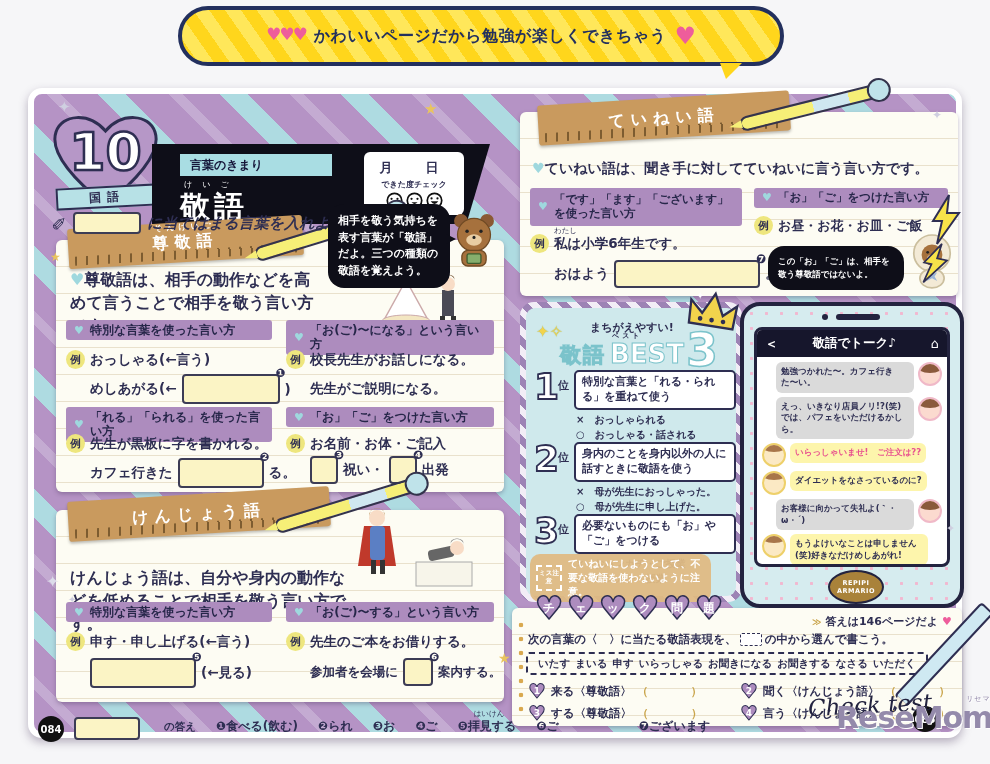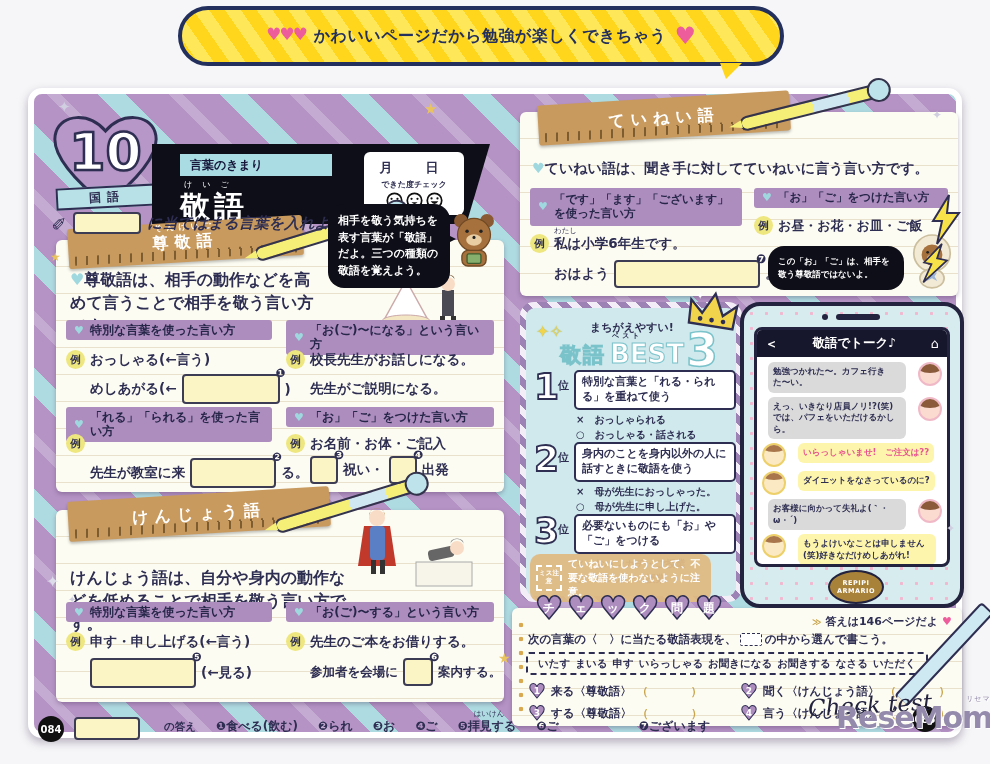--- a/index.html
+++ b/index.html
@@ -118,21 +118,21 @@
     background-image:radial-gradient(#f2b8d0 1.4px,rgba(0,0,0,0) 1.5px); background-size:15px 15px;}
   .phone > * { position:absolute; }
   .speaker-dot { left:78px; top:8px; width:6px; height:6px; background:#23233f; border-radius:50%; }
   .speaker-bar { left:92px; top:8px; width:44px; height:6px; background:#23233f; border-radius:3px; }
   .screen { left:10px; top:21px; width:196px; height:240px; background:#fff; border:3px solid #23233f; border-radius:8px; overflow:hidden;}
   .chat-header { height:27px; background:#16162c; color:#fff; display:flex; align-items:center; padding:0 8px; }
   .chat-back { font-size:13px; font-weight:700; }
   .chat-title { flex:1; text-align:center; font-size:12.5px; font-weight:700; }
   .chat-home { font-size:13px; }
   .msgs { padding:5px 5px 0 5px; display:flex; flex-direction:column; gap:4px; }
-  .msg-row { display:flex; align-items:flex-start; gap:12px; }
+  .msg-row { display:flex; align-items:flex-start; gap:4px; }
   .msg-row.right { justify-content:flex-end; }
   .chat-bubble { border-radius:6px; font-size:8.5px; font-weight:700; padding:4px 5px; line-height:1.35; max-width:138px;}
   .chat-bubble.gray { background:#dadada; }
   .chat-bubble.yellow { background:#fdf5ac; }
   .chat-bubble.accent { color:#e8538f; }
   .avatar { flex:none; width:24px; height:24px; border-radius:50%; position:relative; overflow:hidden; border:2px solid #f0b9c8; background:#fbdacf;}
   .avatar::before { content:""; position:absolute; top:-6px; left:-4px; right:-4px; height:15px; border-radius:50%; background:#8a5a3b;}
   .avatar.boy { border-color:#eed06a; background:#fbe9c4; }
   .avatar.boy::before { background:#a8764a; height:13px; }
   .repipi { left:84px; top:264px; width:56px; height:34px; border-radius:50%; background:#a9823a; border:2px solid #23233f;
@@ -308,23 +308,24 @@
       <div class="chip" style="left:10px;top:167px;width:206px;">
         <span class="hprefix">♥</span>
           <span>「れる」「られる」を使った言い方</span>
       </div>
       <div class="chip" style="left:230px;top:167px;width:208px;">
         <span class="hprefix">♥</span>
           <span>「お」「ご」をつけた言い方</span>
       </div>
       <div class="exline" style="left:10px;top:194px;">
         <span class="rei">例</span>
+        <span>先生が黒板に字を書かれる。</span>
       </div>
       <div class="exline" style="left:34px;top:218px;">
-        <span>先生が教室に来</span>
+        <span>カフェ行きた</span>
         <span class="blank" style="width:86px;height:30px;">
             <span class="num">❷</span>
           </span>
         <span>る。</span>
       </div>
       <div class="exline" style="left:230px;top:194px;">
         <span class="rei">例</span>
         <span>お名前・お体・ご記入</span>
       </div>
       <div class="exline" style="left:254px;top:216px;">

